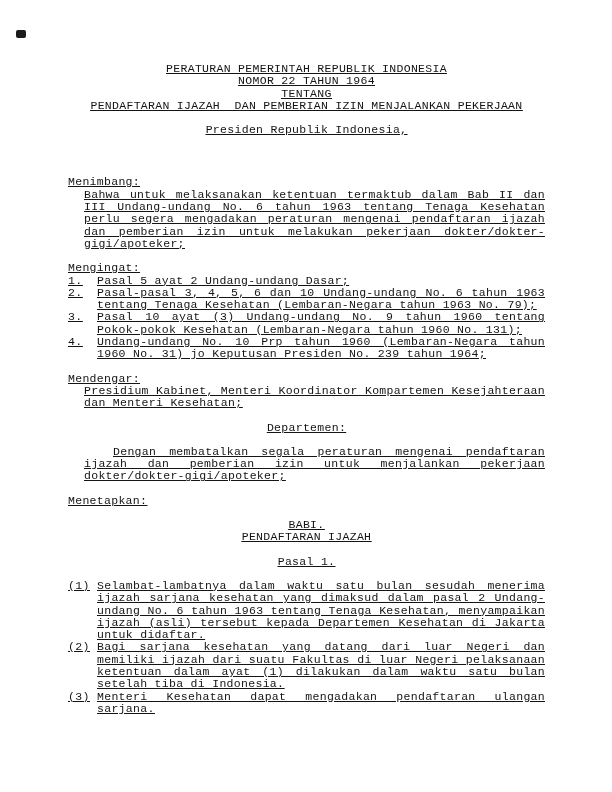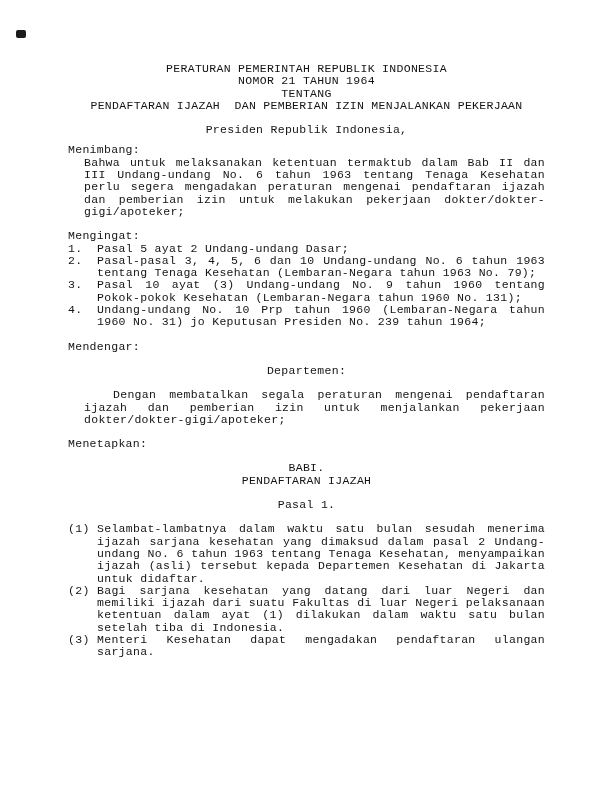--- a/index.html
+++ b/index.html
@@ -1,15 +1,15 @@
 <!DOCTYPE html>
 <html><head>
 <meta charset="utf-8">
 <style>
-  * { margin: 0; padding: 0; box-sizing: border-box; }
+  * { margin: 0; padding: 0; box-sizing: border-box; text-decoration: underline; }
   html, body { background: #ffffff; }
   body {
     width: 612px;
     height: 792px;
     position: relative;
     font-family: "Liberation Mono", "DejaVu Sans Mono", monospace;
     font-size: 11.5px;
     line-height: 12.3px;
     letter-spacing: 0.3px;
     color: #141414;
@@ -17,21 +17,21 @@
   }
   .page {
     position: absolute;
     inset: 0;
     padding: 63px 67px 0 68px;
   }
   .center  { text-align: center; }
   .justify { text-align: justify; overflow-wrap: break-word; margin-left: 16px; }
   .pre     { white-space: pre-wrap; }
   .sect    { margin-bottom: 12px; }
-  .sect-lg { margin-bottom: 8px; }
+  .sect-lg { margin-bottom: 40px; }
   .item      { display: flex; }
   .item-num  { width: 29px; flex: 0 0 29px; }
   .item-body { flex: 1; text-align: justify; overflow-wrap: break-word; }
   .indent-first { text-indent: 29px; }
   .artifact {
     position: absolute;
     left: 16px;
     top: 30px;
     width: 10px;
     height: 8px;
@@ -41,21 +41,21 @@
 </style>
 </head>
 <body>
 
 <div class="artifact"></div>
 
 <div class="page">
 
   <div class="sect center">
     <div class="pre">PERATURAN PEMERINTAH REPUBLIK INDONESIA</div>
-    <div class="pre">NOMOR 21 TAHUN 1964</div>
+    <div class="pre">NOMOR 22 TAHUN 1964</div>
     <div class="pre">TENTANG</div>
     <div class="pre">PENDAFTARAN IJAZAH  DAN PEMBERIAN IZIN MENJALANKAN PEKERJAAN</div>
   </div>
 
   <div class="sect-lg center">Presiden Republik Indonesia,</div>
 
   <div class="sect">
     <div>Menimbang:</div>
     <div class="justify">Bahwa untuk melaksanakan ketentuan termaktub dalam Bab II dan III Undang-undang No. 6 tahun 1963 tentang Tenaga Kesehatan perlu segera mengadakan peraturan mengenai pendaftaran ijazah dan pemberian izin untuk melakukan pekerjaan dokter/dokter-gigi/apoteker;</div>
   </div>
@@ -75,20 +75,21 @@
       <div class="item-body">Pasal 10 ayat (3) Undang-undang No. 9 tahun 1960 tentang Pokok-pokok Kesehatan (Lembaran-Negara tahun 1960 No. 131);</div>
     </div>
     <div class="item">
       <div class="item-num">4.</div>
       <div class="item-body">Undang-undang No. 10 Prp tahun 1960 (Lembaran-Negara tahun 1960 No. 31) jo Keputusan Presiden No. 239 tahun 1964;</div>
     </div>
   </div>
 
   <div class="sect">
     <div>Mendengar:</div>
+    <div class="justify">Presidium Kabinet, Menteri Koordinator Kompartemen Kesejahteraan dan Menteri Kesehatan;</div>
   </div>
 
   <div class="sect center">Departemen:</div>
 
   <div class="sect justify indent-first">Dengan membatalkan segala peraturan mengenai pendaftaran ijazah dan pemberian izin untuk menjalankan pekerjaan dokter/dokter-gigi/apoteker;</div>
 
   <div class="sect">
     <div>Menetapkan:</div>
   </div>
 

